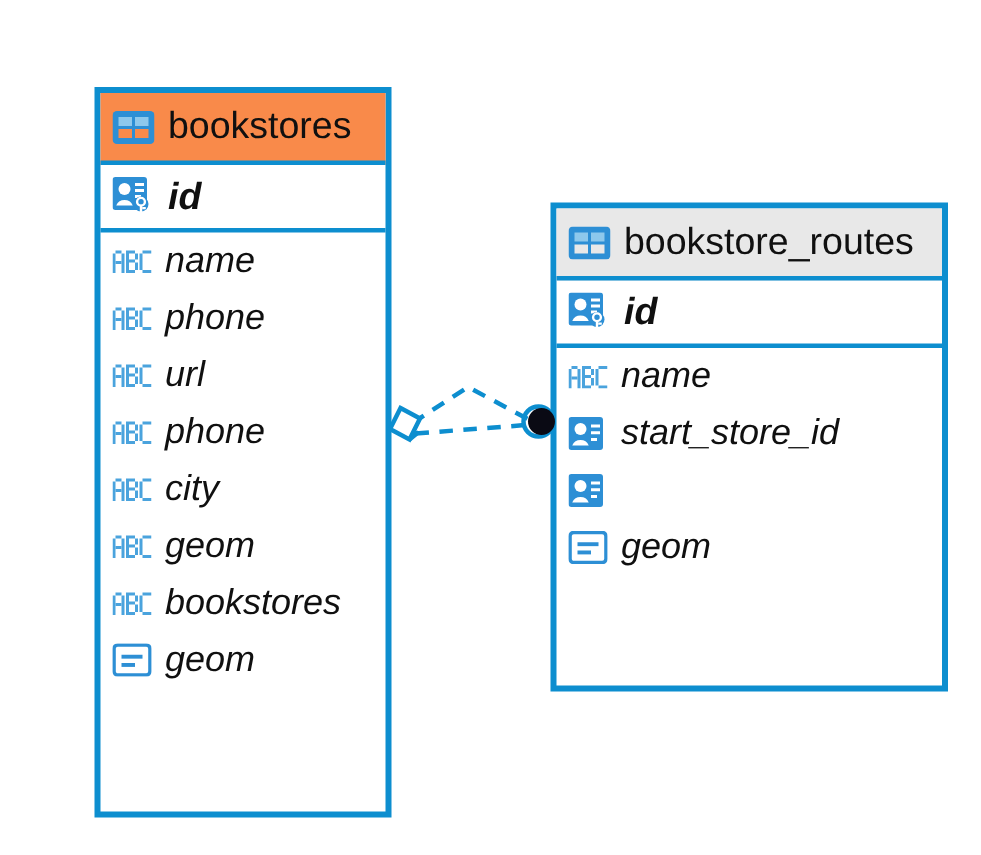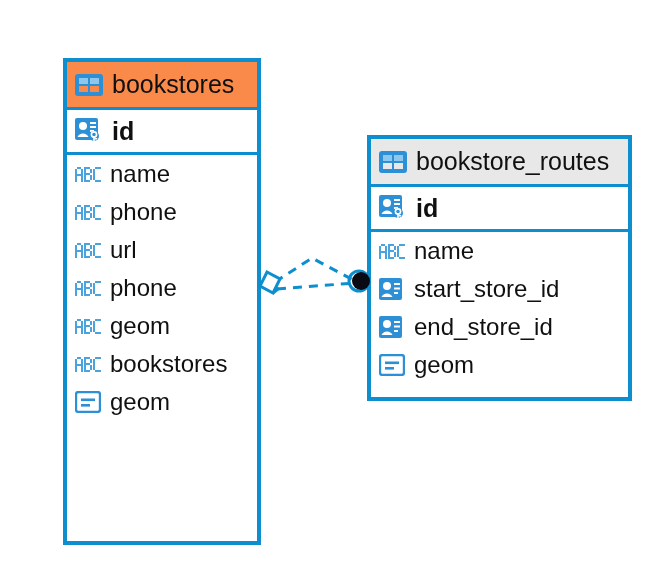--- a/index.html
+++ b/index.html
@@ -30,21 +30,21 @@
   #entity-bookstores {
     left: 63px;
     top: 58px;
     width: 198px;
     height: 487px;
   }
   #entity-bookstore-routes {
     left: 367px;
     top: 135px;
     width: 265px;
-    height: 266px;
+    height: 326px;
   }
 
   .entity-header {
     box-sizing: border-box;
     height: 48px;
     display: flex;
     align-items: center;
     padding-left: 8px;
     border-bottom: 3px solid #0d8ecf;
   }
@@ -69,20 +69,21 @@
   .field.pk {
     height: 45px;
     border-bottom: 3px solid #0d8ecf;
   }
   .field-label {
     font-size: 24px;
     color: #101010;
     margin-left: 9px;
     line-height: 1;
     white-space: nowrap;
+    font-style: italic;
   }
   .field.pk .field-label {
     font-weight: bold;
     font-size: 25px;
   }
 
   
   .icon {
     flex: 0 0 auto;
     display: inline-flex;
@@ -231,20 +232,42 @@
               <rect x="11" y="14" width="4" height="2"></rect>
             <rect x="20" y="1" width="6" height="2"></rect>
               <rect x="18" y="3" width="2" height="11"></rect>
             <rect x="20" y="14" width="6" height="2"></rect>
           </g>
         </svg>
       </span>
       <span class="field-label">phone</span>
     </div>
 
+    <div class="field">
+      <span class="icon icon-abc">
+        <svg viewBox="0 0 26 16" width="26" height="16">
+          <g fill="#4aa3dd">
+            <rect x="0" y="3" width="2" height="13"></rect>
+              <rect x="2" y="1" width="4" height="2"></rect>
+            <rect x="6" y="3" width="2" height="13"></rect>
+              <rect x="2" y="8" width="4" height="2"></rect>
+            <rect x="9" y="1" width="2" height="15"></rect>
+              <rect x="11" y="1" width="4" height="2"></rect>
+            <rect x="15" y="3" width="2" height="4"></rect>
+              <rect x="11" y="7" width="4" height="2"></rect>
+            <rect x="15" y="9" width="2" height="5"></rect>
+              <rect x="11" y="14" width="4" height="2"></rect>
+            <rect x="20" y="1" width="6" height="2"></rect>
+              <rect x="18" y="3" width="2" height="11"></rect>
+            <rect x="20" y="14" width="6" height="2"></rect>
+          </g>
+        </svg>
+      </span>
+      <span class="field-label">city</span>
+    </div>
 
     <div class="field">
       <span class="icon icon-abc">
         <svg viewBox="0 0 26 16" width="26" height="16">
           <g fill="#4aa3dd">
             <rect x="0" y="3" width="2" height="13"></rect>
               <rect x="2" y="1" width="4" height="2"></rect>
             <rect x="6" y="3" width="2" height="13"></rect>
               <rect x="2" y="8" width="4" height="2"></rect>
             <rect x="9" y="1" width="2" height="15"></rect>
@@ -372,21 +395,20 @@
       <span class="icon icon-fk">
         <svg viewBox="0 0 26 22" width="26" height="22">
           <rect x="0" y="0" width="23" height="22" rx="2" fill="#2d8fd5"></rect>
           <circle cx="8" cy="8" r="4" fill="#ffffff"></circle>
           <path d="M2.5 19 A6 6 0 0 1 13.5 19 Z" fill="#ffffff"></path>
           <rect x="15" y="5" width="6" height="2" fill="#ffffff"></rect>
           <rect x="15" y="9.5" width="6" height="2" fill="#ffffff"></rect>
           <rect x="15" y="14" width="4" height="2" fill="#ffffff"></rect>
         </svg>
       </span>
-      <span class="field-label">end_store_id</span>
     </div>
 
     <div class="field">
       <span class="icon icon-geom">
         <svg viewBox="0 0 26 22" width="26" height="22">
           <rect x="1" y="1" width="24" height="20" rx="2.5" fill="#ffffff" stroke="#2d8fd5" stroke-width="2.4"></rect>
           <rect x="6" y="7.5" width="14" height="2.6" fill="#2d8fd5"></rect>
           <rect x="6" y="13" width="9" height="2.6" fill="#2d8fd5"></rect>
         </svg>
       </span>

